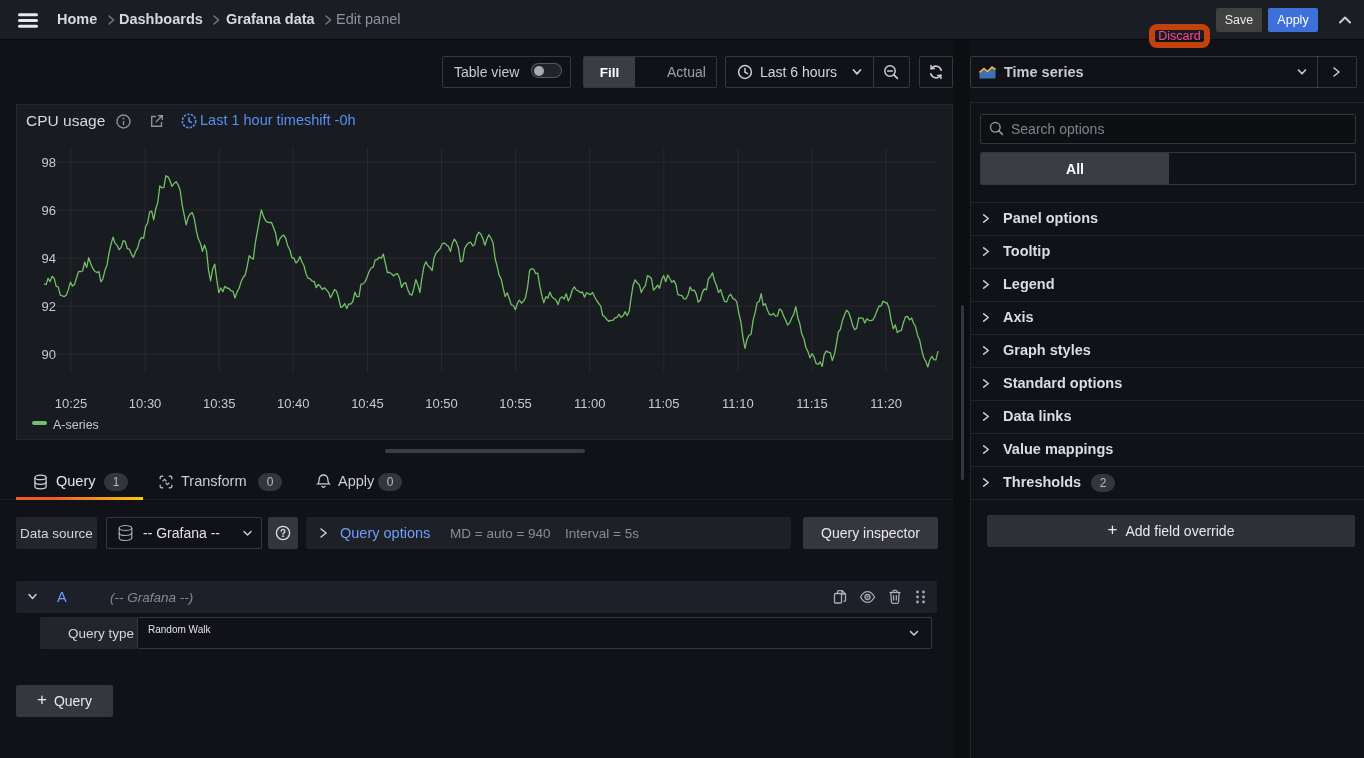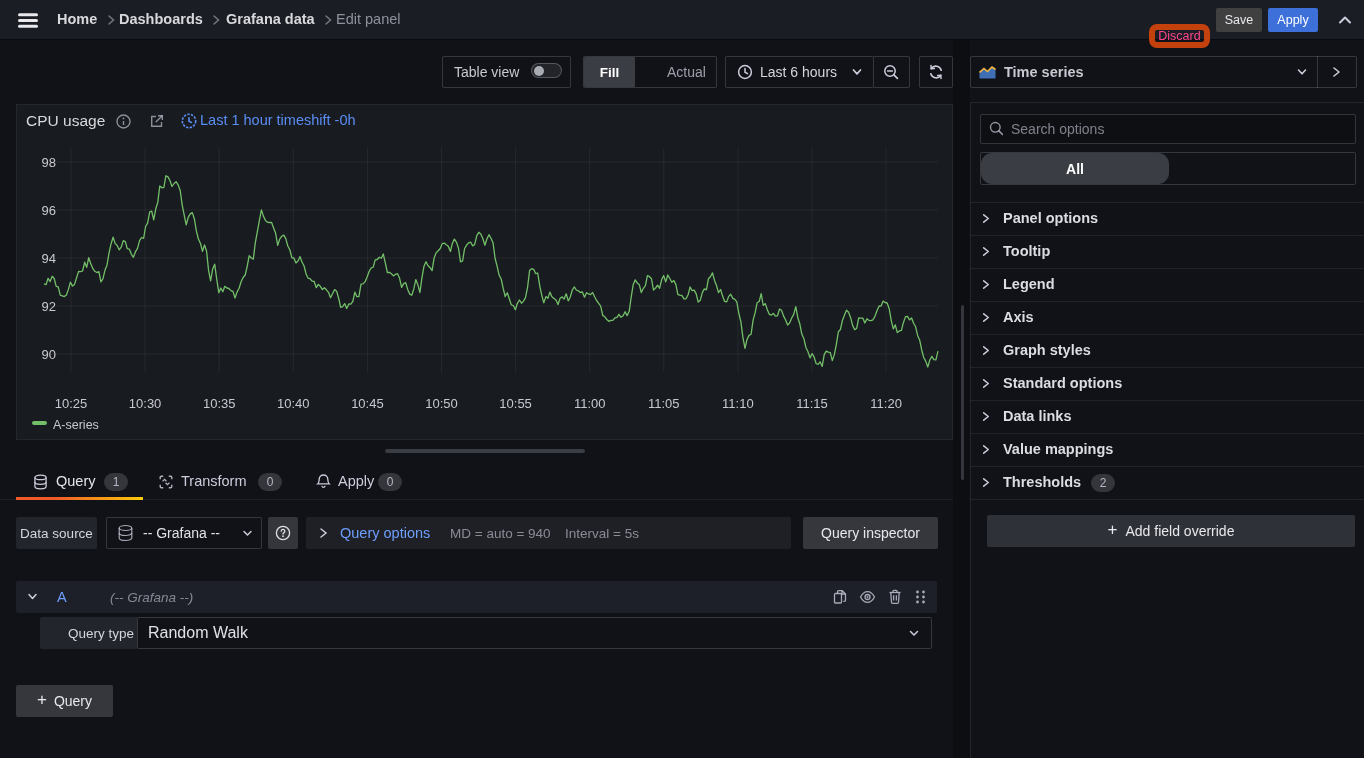--- a/index.html
+++ b/index.html
@@ -256,21 +256,21 @@
         <circle cx="8.5" cy="2" r="1.4"></circle>
         <circle cx="2.5" cy="7" r="1.4"></circle>
         <circle cx="8.5" cy="7" r="1.4"></circle>
         <circle cx="2.5" cy="12" r="1.4"></circle>
         <circle cx="8.5" cy="12" r="1.4"></circle>
       </g>
     </svg>
 
 <div class="abs" style="left:40px;top:617px;width:97px;height:32px;background:#22252b;border-radius:2px 0 0 2px;display:flex;align-items:center;justify-content:center;font-size:13.5px;font-weight:500;color:#d5d5de;padding-left:25px;">Query type</div>
 <div class="abs ctl" style="left:137px;top:617px;width:795px;height:32px;background:#111217;"></div>
-<div class="abs" style="left:148px;top:624px;font-size:16px;color:#e0e0e6;">Random Walk</div>
+<div class="abs" style="left:148px;top:624px;font-size:10px;color:#e0e0e6;">Random Walk</div>
 <svg class="abs" style="left:908px;top:629px" width="12" height="9" viewBox="0 0 12 9">
       <path d="M2.5 2.5 L6 6 L9.5 2.5" stroke="#ccccdc" stroke-width="1.5" fill="none" stroke-linecap="round" stroke-linejoin="round"></path>
     </svg>
 
 <div class="abs" style="left:16px;top:685px;width:97px;height:32px;background:#35373d;border-radius:2px;display:flex;align-items:center;justify-content:center;gap:7px;font-size:14px;font-weight:500;color:#e8e8ed;"><span style="font-size:17px;font-weight:400;margin-top:-2px;">+</span>Query</div>
 
 
 <div class="abs ctl" style="left:970px;top:56px;width:387px;height:32px;"></div>
 <svg class="abs" style="left:979px;top:65px" width="17" height="14" viewBox="0 0 17 14">
   <path d="M0.5 7.5 L5 3.5 L8.5 6.5 L13 2 L16.5 4.5 V13.5 H0.5 z" fill="#3f6fb5"></path>
@@ -288,21 +288,21 @@
 <div class="abs" style="left:970px;top:102px;width:394px;height:656px;border-top:1px solid rgba(204,204,220,0.10);border-left:1px solid rgba(204,204,220,0.10);"></div>
 
 <div class="abs ctl" style="left:980px;top:114px;width:376px;height:30px;background:#0e0f13;"></div>
 <svg class="abs" style="left:989px;top:121px" width="15" height="15" viewBox="0 0 15 15">
       <circle cx="6.3" cy="6.3" r="4.8" stroke="rgba(204,204,220,0.7)" stroke-width="1.4" fill="none"></circle>
       <line x1="9.9" y1="9.9" x2="13.4" y2="13.4" stroke="rgba(204,204,220,0.7)" stroke-width="1.5" stroke-linecap="round"></line>
     </svg>
 <div class="abs" style="left:1011px;top:121px;font-size:14px;color:rgba(204,204,220,0.6);">Search options</div>
 
 <div class="abs ctl" style="left:980px;top:152px;width:376px;height:33px;"></div>
-<div class="abs" style="left:981px;top:153px;width:188px;height:31px;background:#3b3d44;border-radius:11px;display:flex;align-items:center;justify-content:center;font-size:14px;font-weight:700;color:#fff;">All</div>
+<div class="abs" style="left:981px;top:153px;width:188px;height:31px;background:#3b3d44;border-radius:1px;display:flex;align-items:center;justify-content:center;font-size:14px;font-weight:700;color:#fff;">All</div>
 
 <div class="abs" style="left:970px;top:202px;width:394px;height:0;"></div>
 <div class="abs" style="left:970px;top:202px;width:394px;height:33px;border-top:1px solid rgba(204,204,220,0.09);"></div>
 <svg class="abs" style="left:981px;top:213px" width="10" height="11" viewBox="0 0 10 11">
       <path d="M2.7 1.8 L7.3 5.5 L2.7 9.2" stroke="#ccccdc" stroke-width="1.5" fill="none" stroke-linecap="round" stroke-linejoin="round"></path>
     </svg>
 <div class="abs" style="left:1003px;top:210px;font-size:14.5px;font-weight:700;color:#dcdce3;">Panel options</div>
 <div class="abs" style="left:970px;top:235px;width:394px;height:33px;border-top:1px solid rgba(204,204,220,0.09);"></div>
 <svg class="abs" style="left:981px;top:246px" width="10" height="11" viewBox="0 0 10 11">
       <path d="M2.7 1.8 L7.3 5.5 L2.7 9.2" stroke="#ccccdc" stroke-width="1.5" fill="none" stroke-linecap="round" stroke-linejoin="round"></path>

